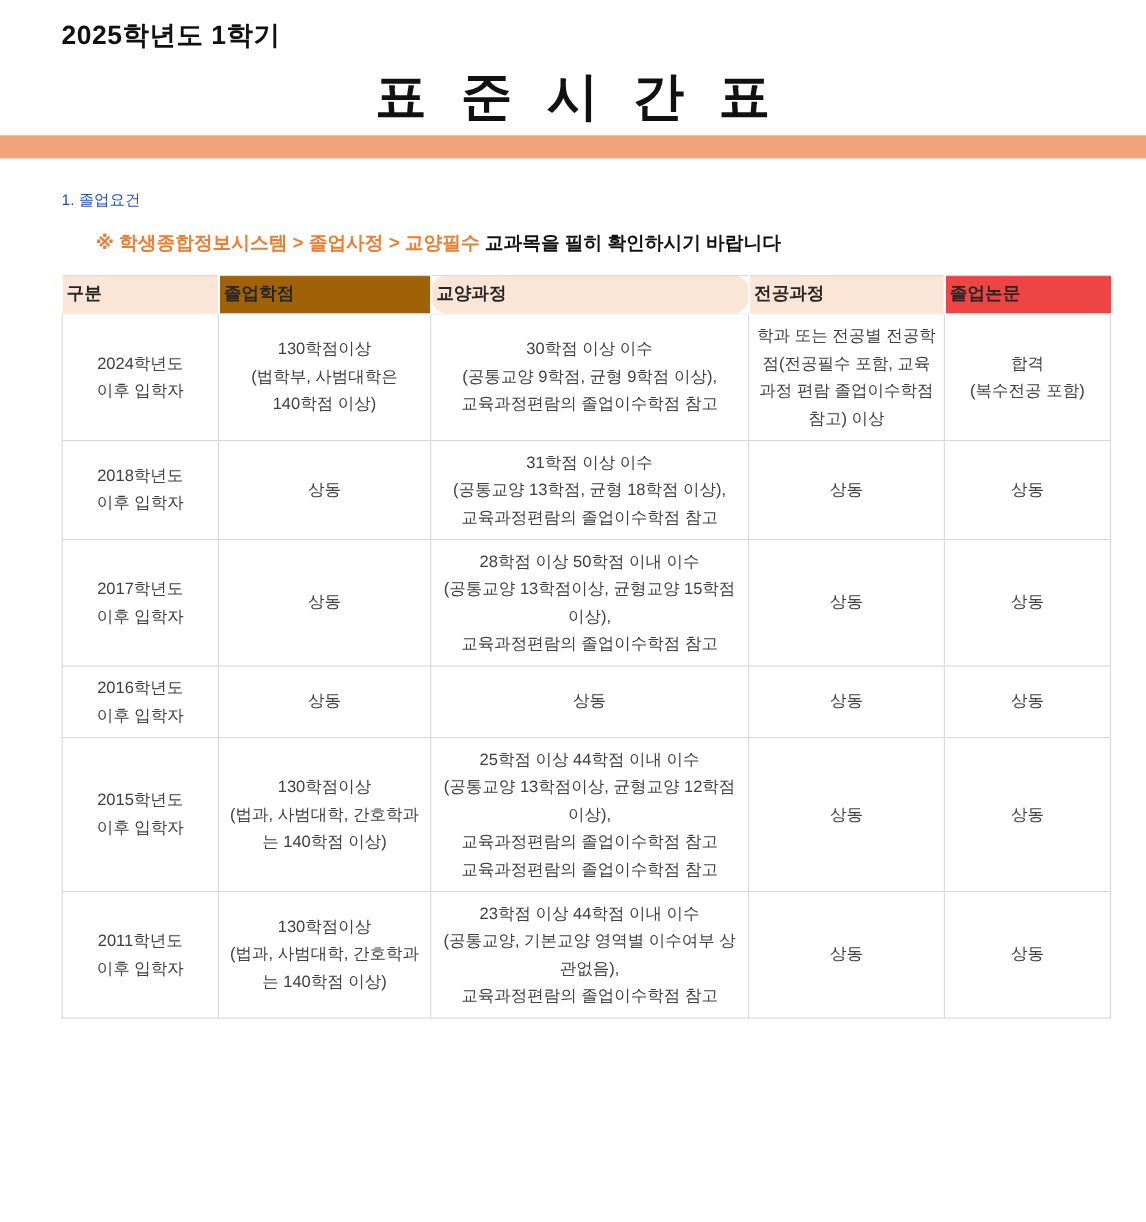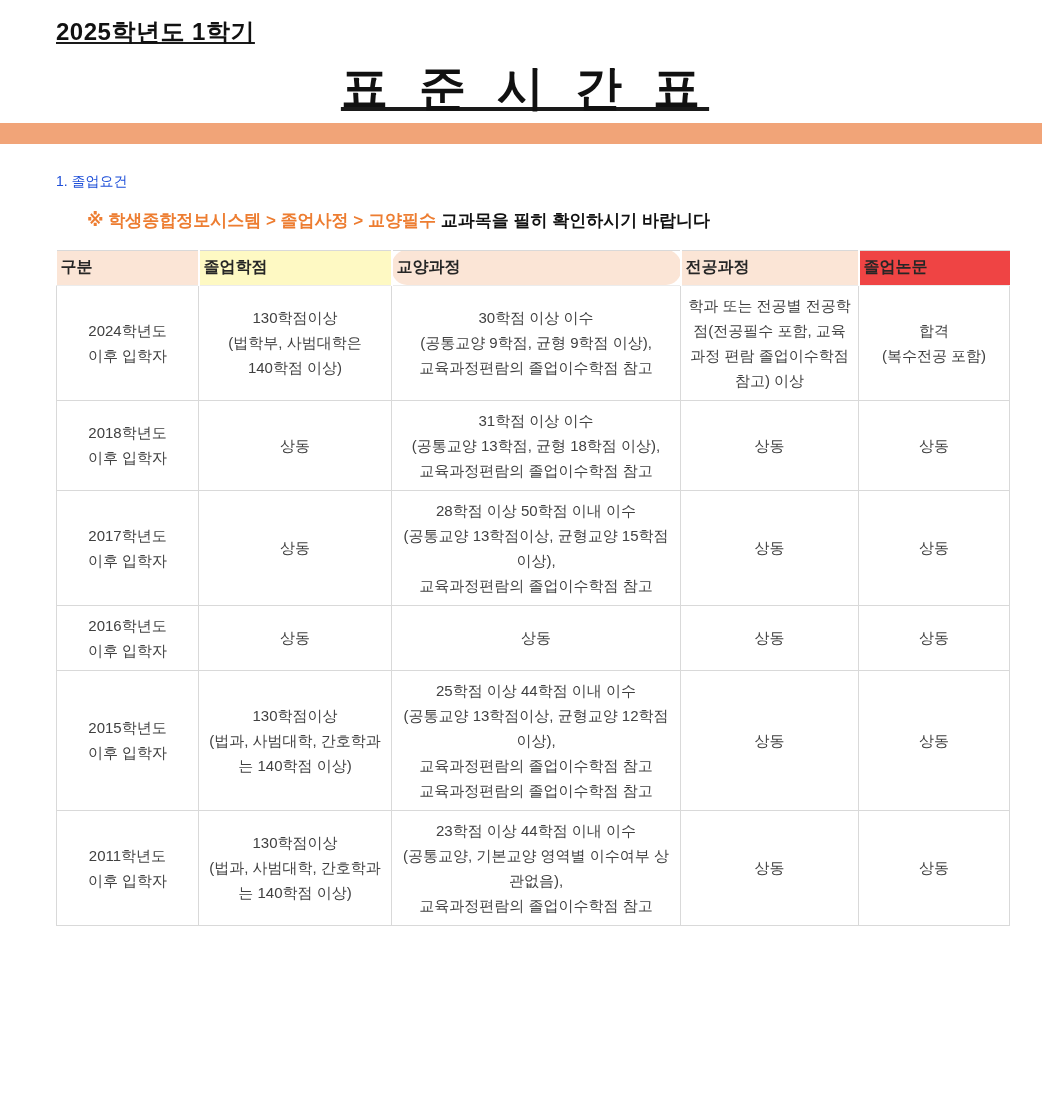--- a/index.html
+++ b/index.html
@@ -9,21 +9,20 @@
     font-family: "Liberation Sans", "DejaVu Sans", sans-serif;
     color: #1a1a1a;
   }
   body {
     width: 1042px;
     min-height: 1111px;
     position: relative;
   }
   .doc-top {
     padding: 16px 48px 0 56px;
-    text-decoration: underline;
   }
   .semester-label {
     font-size: 24px;
     font-weight: 800;
     letter-spacing: 0.5px;
     color: #111111;
   }
   .main-title {
     text-align: center;
     font-size: 47px;
@@ -112,21 +111,21 @@
     <colgroup>
       <col style="width:142px">
       <col style="width:193px">
       <col style="width:289px">
       <col style="width:178px">
       <col style="width:151px">
     </colgroup>
     <thead>
       <tr>
         <th style="background: rgb(251, 229, 214);">구분</th>
-        <th style="background: #fef9c3;">졸업학점</th>
+        <th style="background: #a16207;">졸업학점</th>
         <th style="background: rgb(251, 229, 214); border-radius: 15px;">교양과정</th>
         <th style="background: rgb(251, 229, 214);">전공과정</th>
         <th style="background: #ef4444;">졸업논문</th>
       </tr>
     </thead>
     <tbody>
       <tr>
         <td>2024학년도
 이후 입학자</td>
         <td>130학점이상

